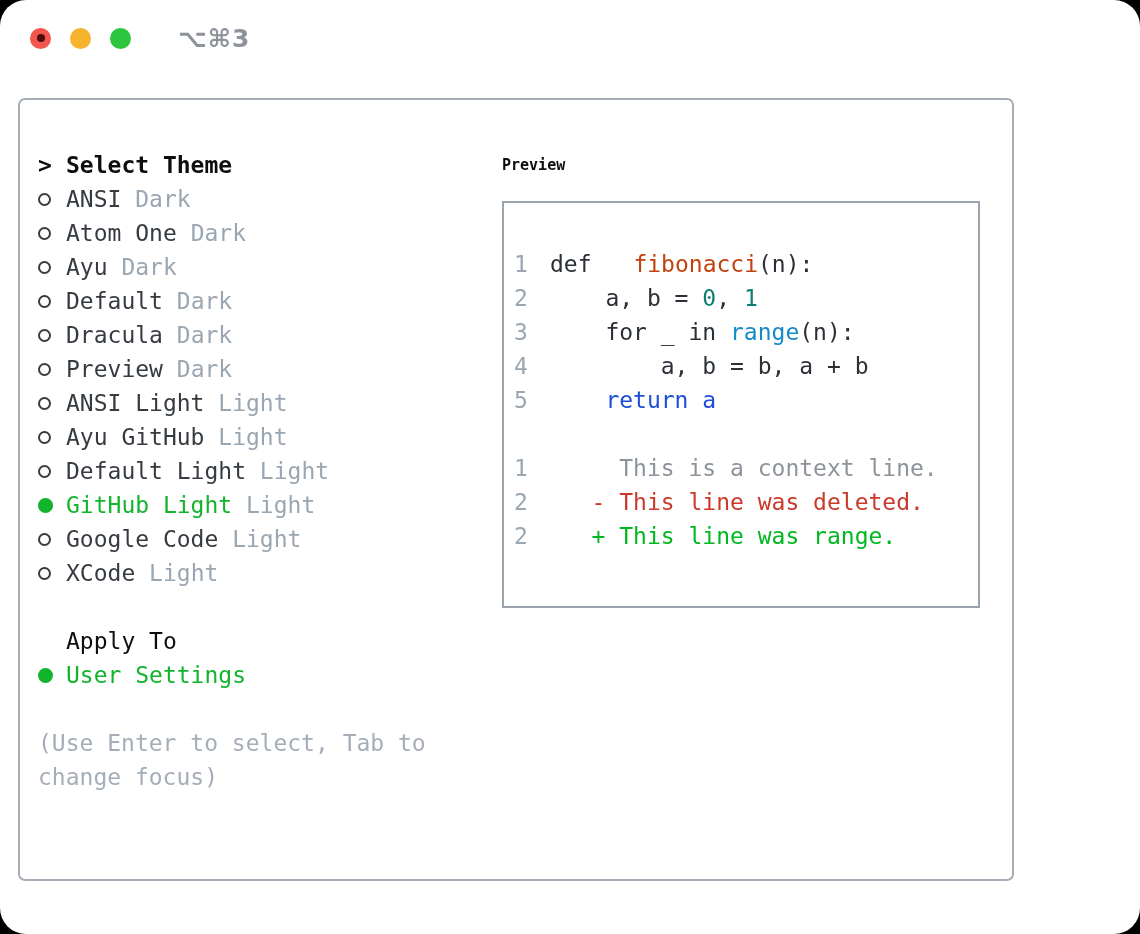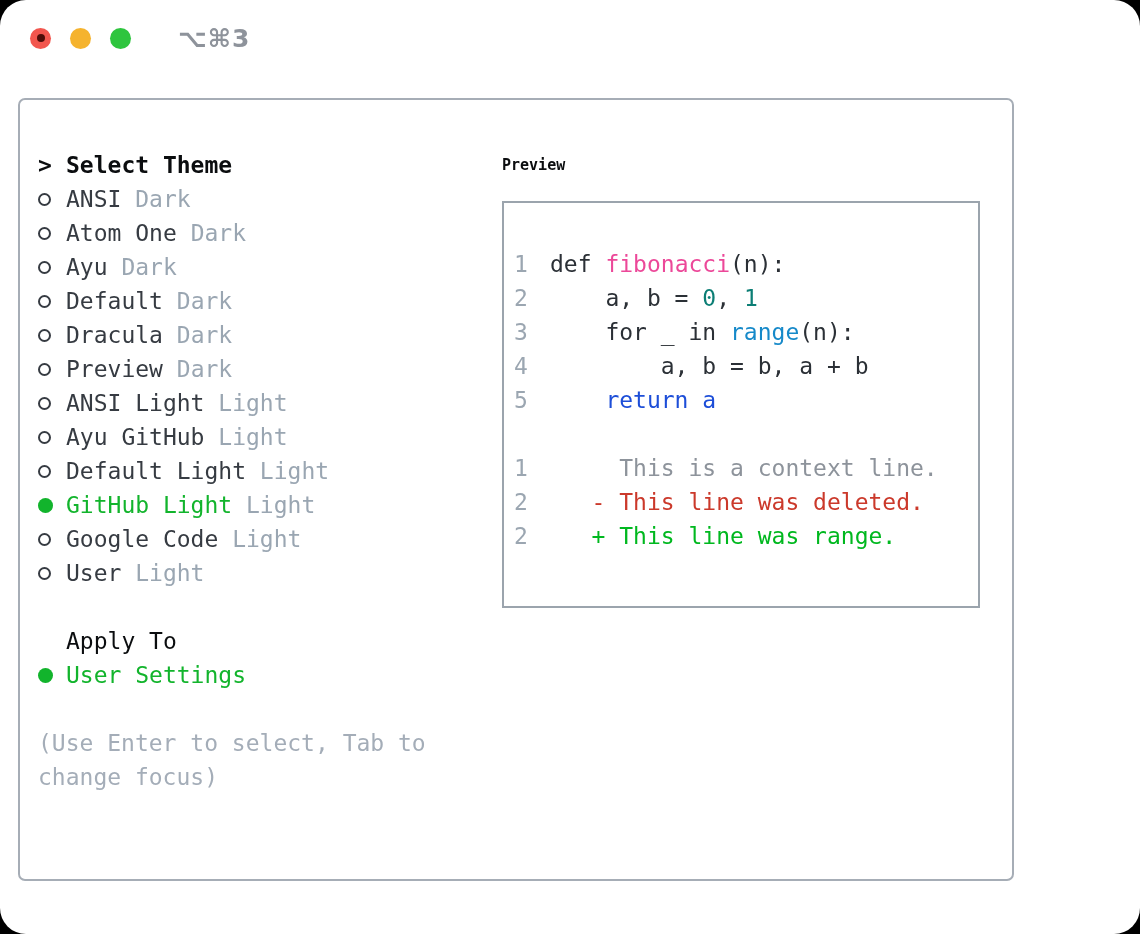--- a/index.html
+++ b/index.html
@@ -74,21 +74,21 @@
           <div class="row theme-item"><span class="mark"><span class="ring"></span></span><span class="tname">Atom One</span><span class="tvar">Dark</span></div>
           <div class="row theme-item"><span class="mark"><span class="ring"></span></span><span class="tname">Ayu</span><span class="tvar">Dark</span></div>
           <div class="row theme-item"><span class="mark"><span class="ring"></span></span><span class="tname">Default</span><span class="tvar">Dark</span></div>
           <div class="row theme-item"><span class="mark"><span class="ring"></span></span><span class="tname">Dracula</span><span class="tvar">Dark</span></div>
           <div class="row theme-item"><span class="mark"><span class="ring"></span></span><span class="tname">Preview</span><span class="tvar">Dark</span></div>
           <div class="row theme-item"><span class="mark"><span class="ring"></span></span><span class="tname">ANSI Light</span><span class="tvar">Light</span></div>
           <div class="row theme-item"><span class="mark"><span class="ring"></span></span><span class="tname">Ayu GitHub</span><span class="tvar">Light</span></div>
           <div class="row theme-item"><span class="mark"><span class="ring"></span></span><span class="tname">Default Light</span><span class="tvar">Light</span></div>
           <div class="row theme-item selected"><span class="mark"><span class="dot"></span></span><span class="tname">GitHub Light</span><span class="tvar">Light</span></div>
           <div class="row theme-item"><span class="mark"><span class="ring"></span></span><span class="tname">Google Code</span><span class="tvar">Light</span></div>
-          <div class="row theme-item"><span class="mark"><span class="ring"></span></span><span class="tname">User</span><span class="tvar">Light</span></div>
+          <div class="row theme-item"><span class="mark"><span class="ring"></span></span><span class="tname">XCode</span><span class="tvar">Light</span></div>
         </div>
 
       <div class="spacer"></div>
 
       <div class="row">
         <span class="apply-title">Apply To</span>
       </div>
 
       <div id="apply-list">
           <div class="row theme-item selected"><span class="mark"><span class="dot"></span></span><span class="tname">User Settings</span></div>
@@ -96,21 +96,21 @@
 
       <div class="spacer"></div>
 
       <div class="help">(Use Enter to select, Tab to change focus)</div>
     </div>
 
     <div class="rightcol">
       <div class="pv-head">Preview</div>
       <div class="pv-box">
         <div id="code-lines">
-            <div class="cl"><span class="ln">1</span><span class="code"><span style="color: rgb(43, 48, 54);">def </span><span style="color: #ec4899;">fibonacci</span><span style="color: rgb(43, 48, 54);">(n):</span></span></div>
+            <div class="cl"><span class="ln">1</span><span class="code"><span style="color: rgb(43, 48, 54);">def </span><span style="color: #c2410c; margin-left: 28px;">fibonacci</span><span style="color: rgb(43, 48, 54);">(n):</span></span></div>
             <div class="cl"><span class="ln">2</span><span class="code"><span style="color: rgb(43, 48, 54);">    a, b = </span><span style="color: rgb(12, 126, 117);">0</span><span style="color: rgb(43, 48, 54);">, </span><span style="color: rgb(12, 126, 117);">1</span></span></div>
             <div class="cl"><span class="ln">3</span><span class="code"><span style="color: rgb(43, 48, 54);">    for _ in </span><span style="color: rgb(22, 137, 201); margin-top: 28px;">range</span><span style="color: rgb(43, 48, 54);">(n):</span></span></div>
             <div class="cl"><span class="ln">4</span><span class="code"><span style="color: rgb(43, 48, 54);">        a, b = b, a + b</span></span></div>
             <div class="cl"><span class="ln">5</span><span class="code"><span style="color: #1d4ed8; text-align: right;">    return a</span></span></div>
           </div>
         <div class="spacer"></div>
         <div id="diff-lines">
             <div class="cl diff-context"><span class="ln">1</span><span class="code">     This is a context line.</span></div>
             <div class="cl diff-deleted"><span class="ln">2</span><span class="code">   - This line was deleted.</span></div>
             <div class="cl diff-added"><span class="ln">2</span><span class="code">   + This line was range.</span></div>

